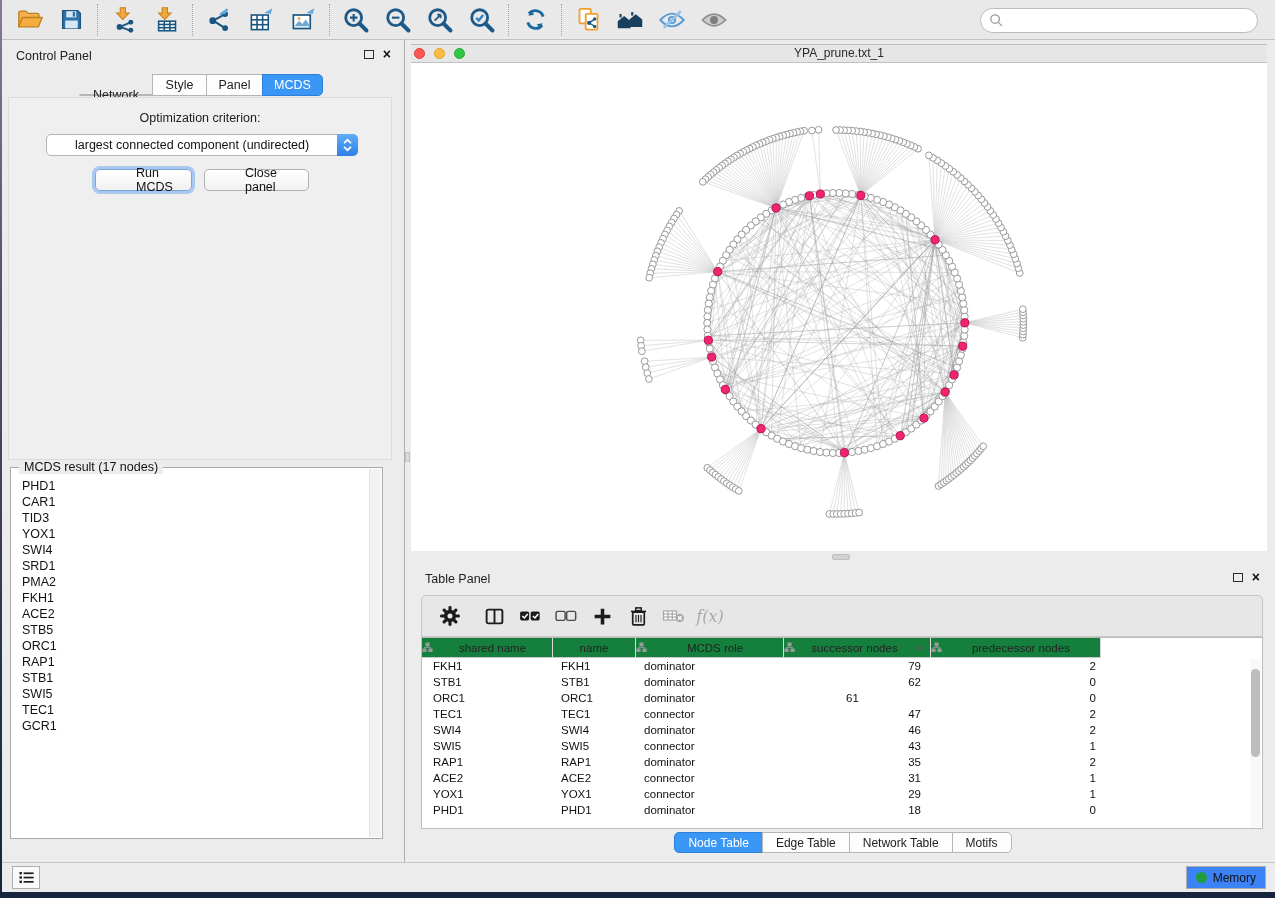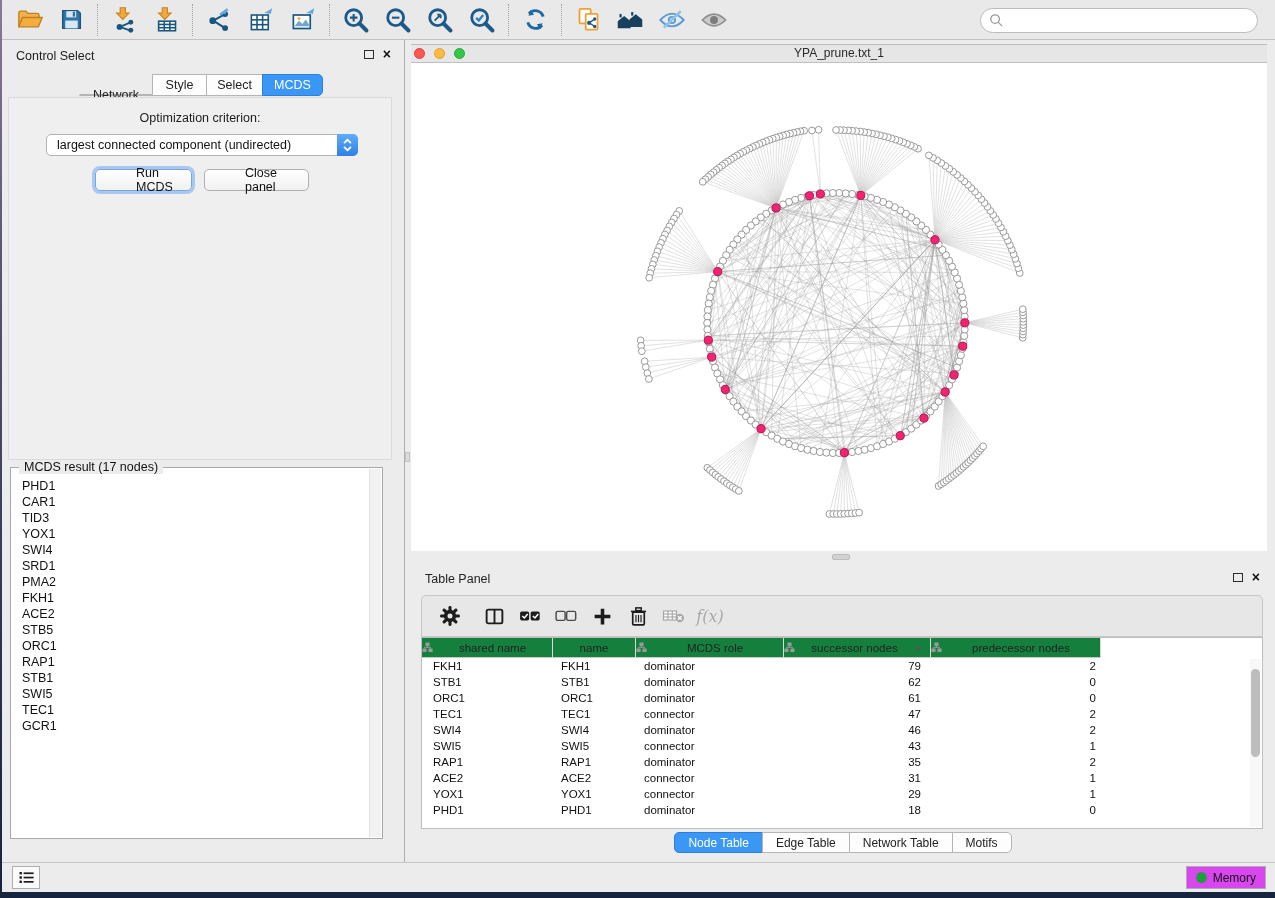--- a/index.html
+++ b/index.html
@@ -31,21 +31,21 @@
            display:flex;align-items:center;justify-content:center;margin-left:-1px;}
   .seg-tab:first-child{border-radius:5px 0 0 5px;margin-left:0;margin-top:20px;}
   .seg-tab:last-child{border-radius:0 5px 5px 0;}
   .seg-tab.active{background:#3b97f6;border-color:#2d7fd9;color:#fff;}
 
   .inner-panel{position:absolute;left:6px;right:12px;top:57px;height:363px;background:#efefef;
                border:1px solid #dadada;}
   .opt-label{position:absolute;left:0;right:0;top:13px;text-align:center;font-size:12.5px;color:#1c1c1c;}
   .dropdown{position:absolute;left:37px;width:312px;top:36px;height:22px;background:#fff;
             border:1px solid #b4b4b4;border-radius:5px;display:flex;align-items:center;}
-  .dropdown .dd-text{flex:1;padding-left:10px;font-size:12.5px;color:#111;white-space:nowrap;}
+  .dropdown .dd-text{flex:1;padding-left:28px;font-size:12.5px;color:#111;white-space:nowrap;}
   .dd-stepper{width:21px;height:22px;margin-right:-1px;border-radius:0 5px 5px 0;
               background:linear-gradient(180deg,#5FADF9,#2E7FE8);display:flex;align-items:center;justify-content:center;}
   .btn-row{position:absolute;top:71px;left:0;right:0;height:22px;}
   .pbtn{position:absolute;height:22px;border:1px solid #b0b0b0;border-radius:5px;font-size:12.5px;color:#111;
         background:linear-gradient(180deg,#ffffff,#f1f1f1);display:flex;align-items:center;justify-content:center;padding-left:40px;}
   .pbtn.run{left:86px;width:97px;border-color:#7aa6de;box-shadow:0 0 0 3px #a8c8f2;}
   .pbtn.closep{left:195px;width:105px;}
 
   .mcds-group{position:absolute;left:8px;right:21px;top:427px;height:372px;background:#fff;
               border:1px solid #a9a9a9;}
@@ -95,21 +95,21 @@
   .tp-tab{height:21px;border:1px solid #b5b5b5;background:#fdfdfd;color:#222;font-size:12px;
           display:flex;align-items:center;padding:0 13px;margin-left:-1px;}
   .tp-tab:first-child{border-radius:5px 0 0 5px;margin-left:0;}
   .tp-tab:last-child{border-radius:0 5px 5px 0;}
   .tp-tab.active{background:#3b97f6;border-color:#2d7fd9;color:#fff;}
 
   
   .statusbar{position:absolute;left:0;right:0;bottom:0;height:30px;background:#ececec;border-top:1px solid #c6c6c6;}
   .list-btn{position:absolute;left:10px;top:3px;width:28px;height:23px;background:#fafafa;border:1px solid #aeaeae;
             display:flex;align-items:center;justify-content:center;}
-  .mem-btn{position:absolute;right:9px;top:3px;height:23px;background:#d946ef;border:1px solid #aeaeae;
+  .mem-btn{position:absolute;right:9px;top:3px;height:23px;background:#3b82f6;border:1px solid #aeaeae;
            display:flex;align-items:center;gap:6px;padding:0 9px;font-size:12px;color:#111;}
   .mem-dot{width:11px;height:11px;border-radius:50%;background:#1f9d3f;}
 </style>
 </head>
 <body>
 
 <div class="app">
 
   <div class="toolbar">
     <div class="tb-btn">
@@ -261,29 +261,29 @@
     <div class="search-box">
       <svg width="15" height="15" viewBox="0 0 16 16">
         <circle cx="6.5" cy="6.5" r="4.6" fill="none" stroke="#9a9a9a" stroke-width="1.4"></circle>
         <line x1="10" y1="10" x2="14" y2="14" stroke="#9a9a9a" stroke-width="1.4"></line>
       </svg>
       <input type="text" placeholder="" style="">
     </div>
   </div>
 
   <div class="cpanel">
-    <div class="panel-title">Control Select</div>
+    <div class="panel-title">Control Panel</div>
     <div class="win-btns" style="right:13px;">
       <span class="float-glyph"></span>
       <span class="close-glyph">×</span>
     </div>
     <div class="seg-tabs" id="cp-tabs">
         <div class="seg-tab" style="width: 74px;">Network</div>
         <div class="seg-tab" style="width: 55px;">Style</div>
-        <div class="seg-tab" style="width: 57px;">Select</div>
+        <div class="seg-tab" style="width: 57px;">Panel</div>
         <div class="seg-tab active" style="width: 61px;">MCDS</div>
       </div>
     <div class="inner-panel">
       <div class="opt-label">Optimization criterion:</div>
       <div class="dropdown">
         <span class="dd-text">largest connected component (undirected)</span>
         <span class="dd-stepper">
           <svg width="11" height="14" viewBox="0 0 11 14">
             <path d="M2 5.2L5.5 1.8 9 5.2" stroke="#fff" stroke-width="1.7" fill="none"></path>
             <path d="M2 8.8l3.5 3.4L9 8.8" stroke="#fff" stroke-width="1.7" fill="none"></path>
@@ -1229,21 +1229,21 @@
               <div class="t-cell" style="width: 131px; line-height: 16px; padding-left: 11px;">STB1</div>
               <div class="t-cell" style="width: 83px; line-height: 16px; padding-left: 8px;">STB1</div>
               <div class="t-cell" style="width: 148px; line-height: 16px; padding-left: 8px;">dominator</div>
               <div class="t-cell" style="width: 147px; line-height: 16px; text-align: right; padding-right: 10px;">62</div>
               <div class="t-cell" style="width: 170px; line-height: 16px; text-align: right; padding-right: 5px;">0</div>
             </div>
             <div class="t-row">
               <div class="t-cell" style="width: 131px; line-height: 16px; padding-left: 11px;">ORC1</div>
               <div class="t-cell" style="width: 83px; line-height: 16px; padding-left: 8px;">ORC1</div>
               <div class="t-cell" style="width: 148px; line-height: 16px; padding-left: 8px;">dominator</div>
-              <div class="t-cell" style="width: 147px; line-height: 16px; text-align: right; padding-right: 10px;">61</div>
+              <div class="t-cell" style="width: 147px; line-height: 16px; text-align: center; padding-right: 10px;">61</div>
               <div class="t-cell" style="width: 170px; line-height: 16px; text-align: right; padding-right: 5px;">0</div>
             </div>
             <div class="t-row">
               <div class="t-cell" style="width: 131px; line-height: 16px; padding-left: 11px;">TEC1</div>
               <div class="t-cell" style="width: 83px; line-height: 16px; padding-left: 8px;">TEC1</div>
               <div class="t-cell" style="width: 148px; line-height: 16px; padding-left: 8px;">connector</div>
               <div class="t-cell" style="width: 147px; line-height: 16px; text-align: right; padding-right: 10px;">47</div>
               <div class="t-cell" style="width: 170px; line-height: 16px; text-align: right; padding-right: 5px;">2</div>
             </div>
             <div class="t-row">

